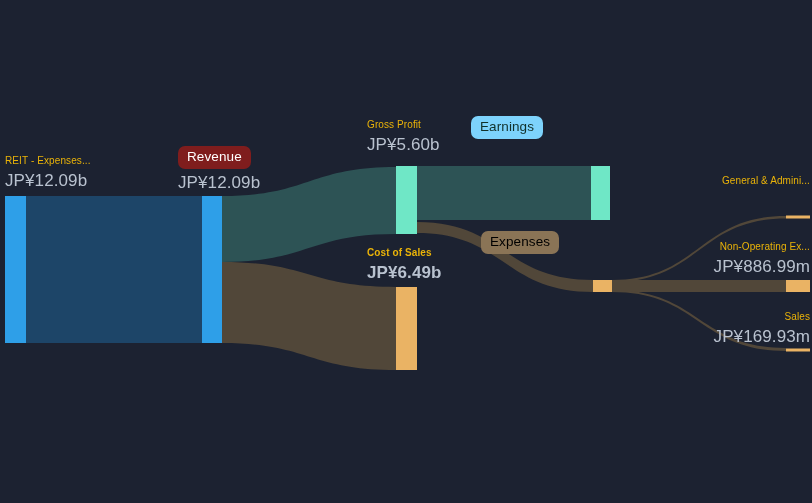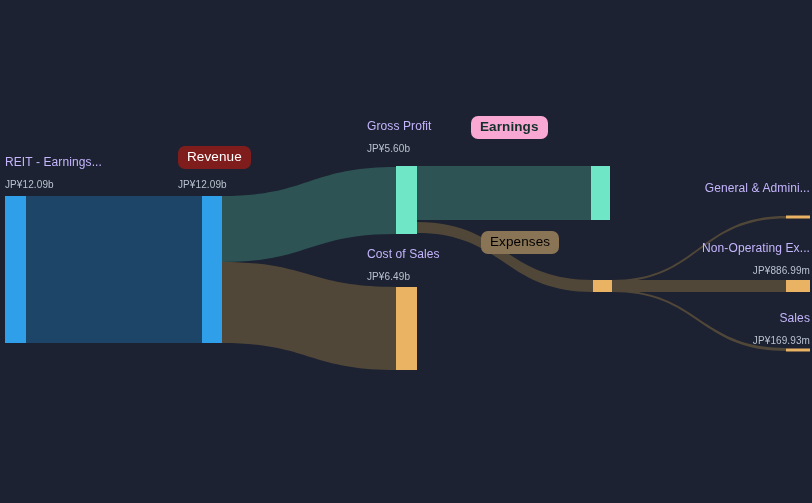--- a/index.html
+++ b/index.html
@@ -25,50 +25,49 @@
     height: 503px;
   }
   .lbl {
     position: absolute;
     white-space: nowrap;
     line-height: 1.18;
     pointer-events: none;
   }
   .lbl .name {
     display: block;
-    font-size: 12px;
-    color: #c4b5fd;
+    font-size: 10px;
+    color: #eab308;
     letter-spacing: 0.1px;
   }
   .lbl .val {
     display: block;
-    font-size: 10px;
+    font-size: 17px;
     color: #b9c2cf;
     letter-spacing: 0.1px;
-    margin-top: 10px;
+    margin-top: 4px;
   }
   .lbl.right .name,
   .lbl.right .val {
     text-align: right;
   }
   .badge {
     display: inline-block;
     font-size: 13.5px;
     padding: 3px 9px 4px 9px;
     border-radius: 7px;
     letter-spacing: 0.1px;
   }
   .badge-revenue {
     background: #7f1d1d;
     color: #ffffff;
   }
   .badge-earnings {
-    background: #f9a8d4;
+    background: #7dd3fc;
     color: #11312a;
-    font-weight: bold;
   }
   .badge-expenses {
     background: #8a7456;
     color: #000000;
   }
   .badge-wrap { margin-bottom: 2px; }
 </style>
 </head>
 <body>
 
@@ -123,48 +122,48 @@
       <rect x="396" y="287" width="21" height="83" fill="#eab364"></rect>
       <rect x="591" y="166" width="19" height="54" fill="#6fe7c6"></rect>
       <rect x="593" y="280" width="19" height="12" fill="#eab364"></rect>
       <rect x="786" y="215.5" width="24" height="3" fill="#eab364"></rect>
       <rect x="786" y="280" width="24" height="12" fill="#eab364"></rect>
       <rect x="786" y="348.5" width="24" height="3" fill="#eab364"></rect>
     </g>
   </svg>
 
   <div class="lbl" style="left:5px; top:155px;">
-    <span class="name">REIT - Earnings...</span>
+    <span class="name">REIT - Expenses...</span>
     <span class="val">JP¥12.09b</span>
   </div>
 
   <div class="lbl" style="left:178px; top:146px;">
     <span class="badge-wrap"><span class="badge badge-revenue">Revenue</span></span>
     <span class="val">JP¥12.09b</span>
   </div>
 
   <div class="lbl" style="left:367px; top:119px;">
     <span class="name">Gross Profit</span>
     <span class="val">JP¥5.60b</span>
   </div>
 
-  <div class="lbl" style="left:367px; top:247px;">
+  <div class="lbl" style="left:367px; top:247px;font-weight:bold;">
     <span class="name">Cost of Sales</span>
     <span class="val">JP¥6.49b</span>
   </div>
 
   <div class="lbl right" style="left:471px; top:116px; width:162px;">
     <span class="badge-wrap"><span class="badge badge-earnings">Earnings</span></span>
   </div>
 
   <div class="lbl right" style="left:481px; top:231px; width:161px;">
     <span class="badge-wrap"><span class="badge badge-expenses">Expenses</span></span>
   </div>
 
-  <div class="lbl right" style="left:600px; top:181px; width:210px;">
+  <div class="lbl right" style="left:600px; top:175px; width:210px;">
     <span class="name">General &amp; Admini...</span>
   </div>
 
   <div class="lbl right" style="left:600px; top:241px; width:210px;">
     <span class="name">Non-Operating Ex...</span>
     <span class="val">JP¥886.99m</span>
   </div>
 
   <div class="lbl right" style="left:600px; top:311px; width:210px;">
     <span class="name">Sales</span>

